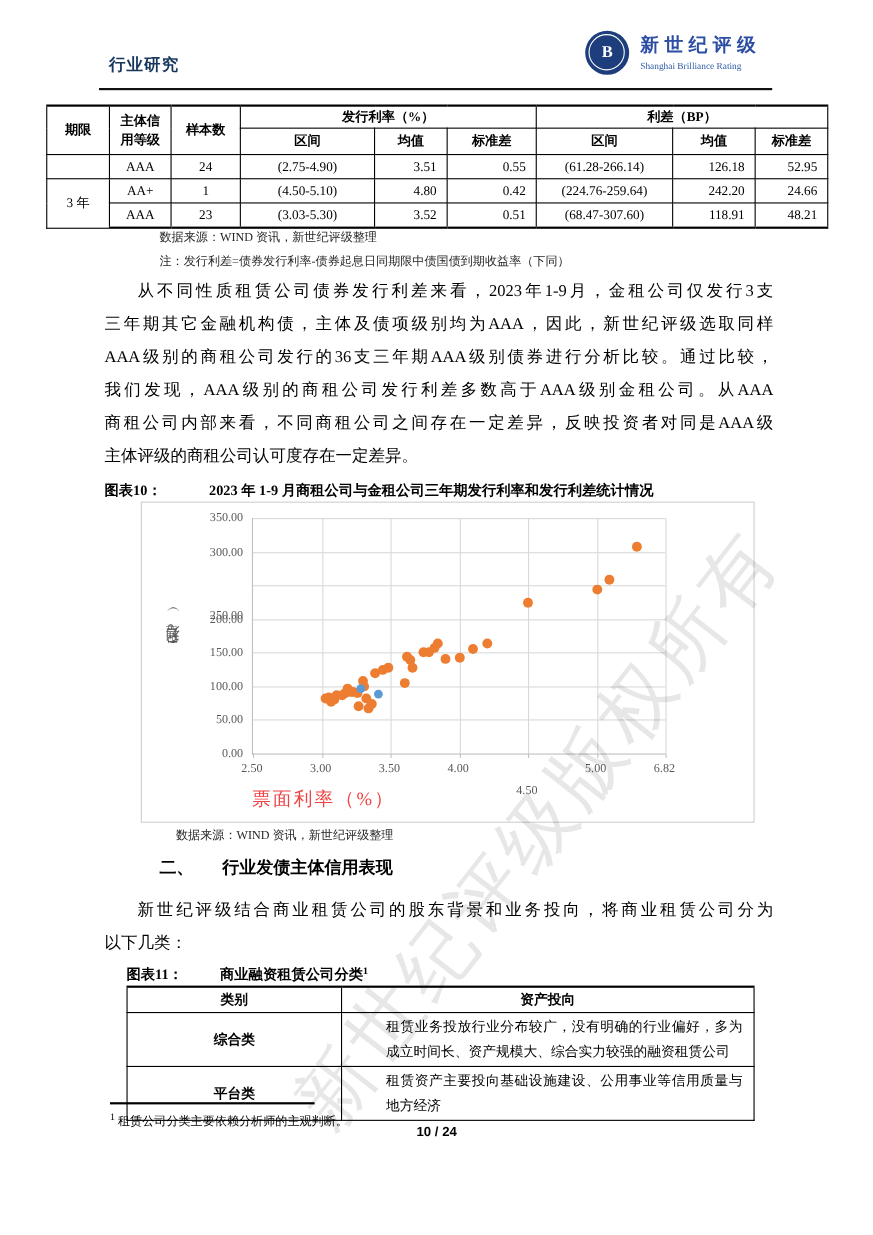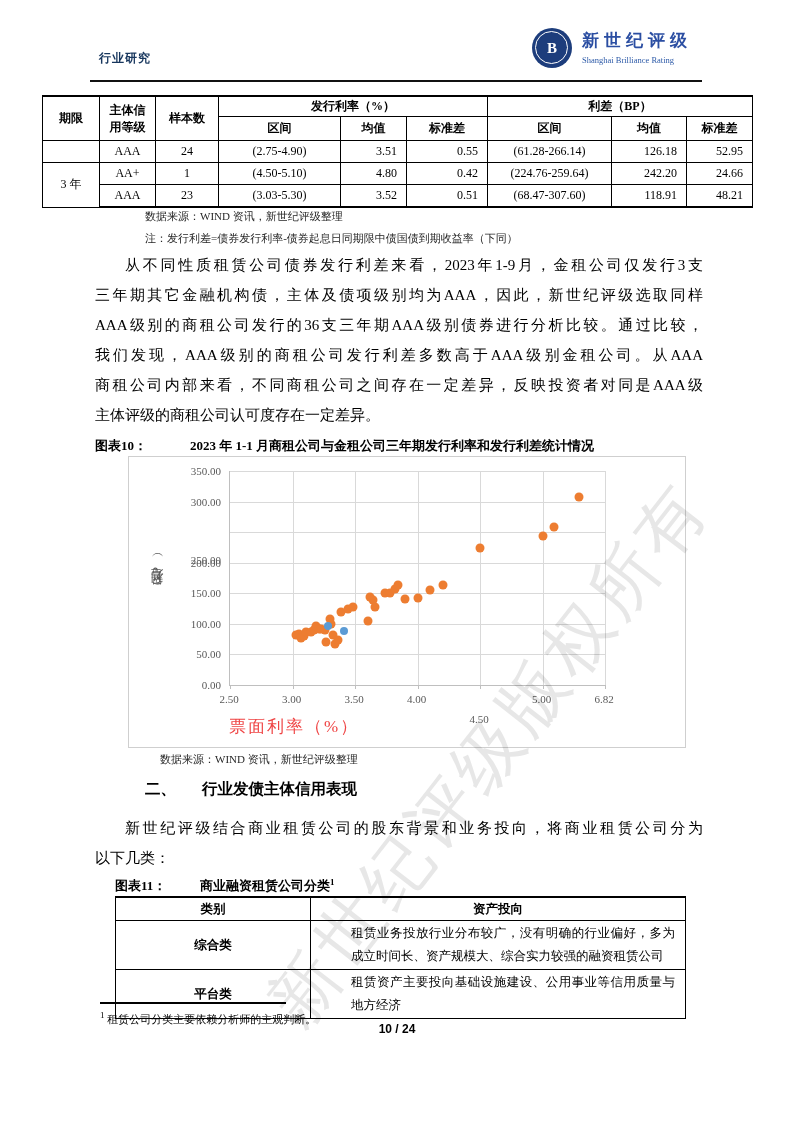--- a/index.html
+++ b/index.html
@@ -1,19 +1,19 @@
 <!DOCTYPE html>
 <html><head>
 <meta charset="utf-8">
 <style>
   html,body{margin:0;padding:0;background:#888;}
   .page{position:relative;width:794px;height:1123px;background:#fff;margin:0 auto;
         font-family:"Liberation Serif","DejaVu Serif",serif;color:#000;overflow:hidden;}
   
-  .doc-type{position:absolute;left:99px;top:50px;font-size:12px;font-weight:bold;color:#17365d;letter-spacing:1px;}
+  .doc-type{position:absolute;left:99px;top:50px;font-size:15px;font-weight:bold;color:#17365d;letter-spacing:1px;}
   .head-rule{position:absolute;left:90px;top:80px;width:612px;height:2px;background:#111;}
   .logo{position:absolute;left:530px;top:25px;width:165px;height:52px;}
   .emblem{position:absolute;left:2px;top:3px;width:40px;height:40px;border-radius:50%;background:#1d3d7c;}
   .emblem::before{content:"";position:absolute;left:3px;top:3px;width:31px;height:31px;border:1.5px solid #fff;border-radius:50%;}
   .emblem-b{position:absolute;left:0;top:0;width:40px;height:40px;display:flex;align-items:center;justify-content:center;
             color:#fff;font-weight:bold;font-size:15px;font-family:"Liberation Serif",serif;}
   .brand-cn{position:absolute;left:52px;top:4px;font-size:17px;font-weight:bold;color:#2b4ea2;letter-spacing:5px;white-space:nowrap;}
   .brand-en{position:absolute;left:52px;top:30px;font-size:8.5px;color:#2e5ba8;font-family:Liberation Serif, serif;white-space:nowrap;}
   
   .t1{position:absolute;left:42px;top:95px;width:710px;border-collapse:collapse;table-layout:fixed;
@@ -164,21 +164,21 @@
   <div class="para" id="para1">
     <span class="ln indent">从不同性质租赁公司债券发行利差来看，2023年1-9月，金租公司仅发行3支</span>
     <span class="ln">三年期其它金融机构债，主体及债项级别均为AAA，因此，新世纪评级选取同样</span>
     <span class="ln">AAA级别的商租公司发行的36支三年期AAA级别债券进行分析比较。通过比较，</span>
     <span class="ln">我们发现，AAA级别的商租公司发行利差多数高于AAA级别金租公司。从AAA</span>
     <span class="ln">商租公司内部来看，不同商租公司之间存在一定差异，反映投资者对同是AAA级</span>
     <span class="ln last">主体评级的商租公司认可度存在一定差异。</span>
   </div>
 
   <div class="figcap" id="figcap10">
-    <span class="figlab">图表10：</span><span>2023 年 1-1 月商租公司与金租公司三年期发行利率和发行利差统计情况</span>
+    <span class="figlab">图表10：</span><span>2023 年 1-9 月商租公司与金租公司三年期发行利率和发行利差统计情况</span>
   </div>
 
   <div class="chart-box">
     <div class="y-title">
         <span>利差（BP）</span>
       </div>
     <div class="plot">
         <div class="xtick-mark" style="left: 0px;"></div>
         <div class="gl v" style="left: 62.5px;"></div>
         <div class="xtick-mark" style="left: 62.5px;"></div>

